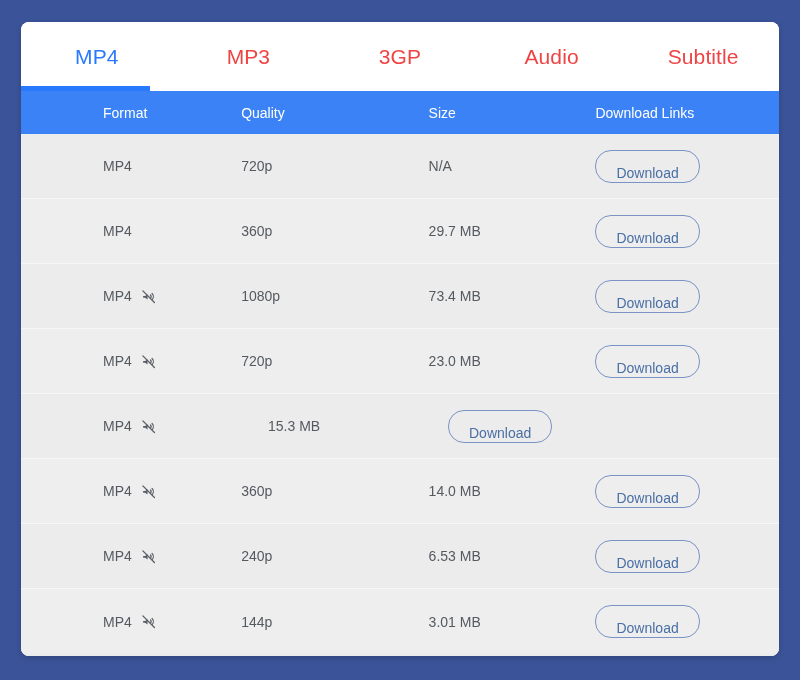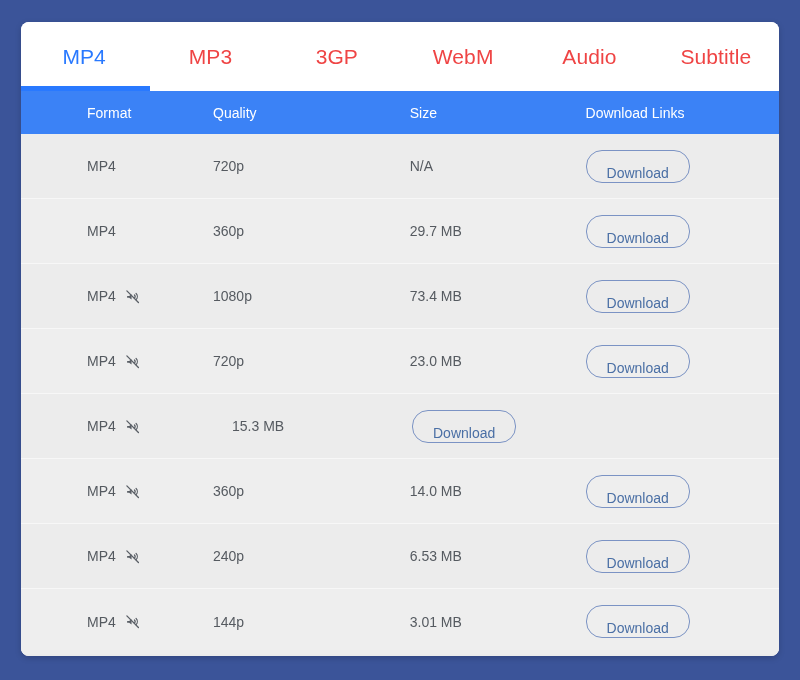--- a/index.html
+++ b/index.html
@@ -72,21 +72,21 @@
     align-items: center;
     height: 43px;
     background: #3b82f6;
     flex: 0 0 auto;
   }
   .th {
     font-size: 14px;
     color: #ffffff;
     font-weight: normal;
   }
-  .col-format  { width: 195px; padding-left: 66px; box-sizing: border-box; }
+  .col-format  { width: 195px; padding-left: 46px; box-sizing: border-box; margin-left: 36px; }
   .col-quality { width: 185px; box-sizing: border-box; }
   .col-size    { width: 180px; box-sizing: border-box; margin-left: 16px; }
   .col-links   { width: 198px; box-sizing: border-box; }
 
   .tbody {
     flex: 1 1 auto;
     display: flex;
     flex-direction: column;
   }
   .row {
@@ -141,21 +141,20 @@
 </head>
 <body>
 
 <div class="card">
 
   <div class="tabbar">
     <div class="tab-list" style="display:flex;flex:1 1 auto;">
         <div class="tab active">MP4</div>
         <div class="tab">MP3</div>
         <div class="tab">3GP</div>
-        <div class="tab">WebM</div>
         <div class="tab">Audio</div>
         <div class="tab">Subtitle</div>
       </div>
     <div class="tab-underline"></div>
   </div>
 
   <div class="table">
     <div class="thead">
       <div class="th col-format">Format</div>
       <div class="th col-quality">Quality</div>

